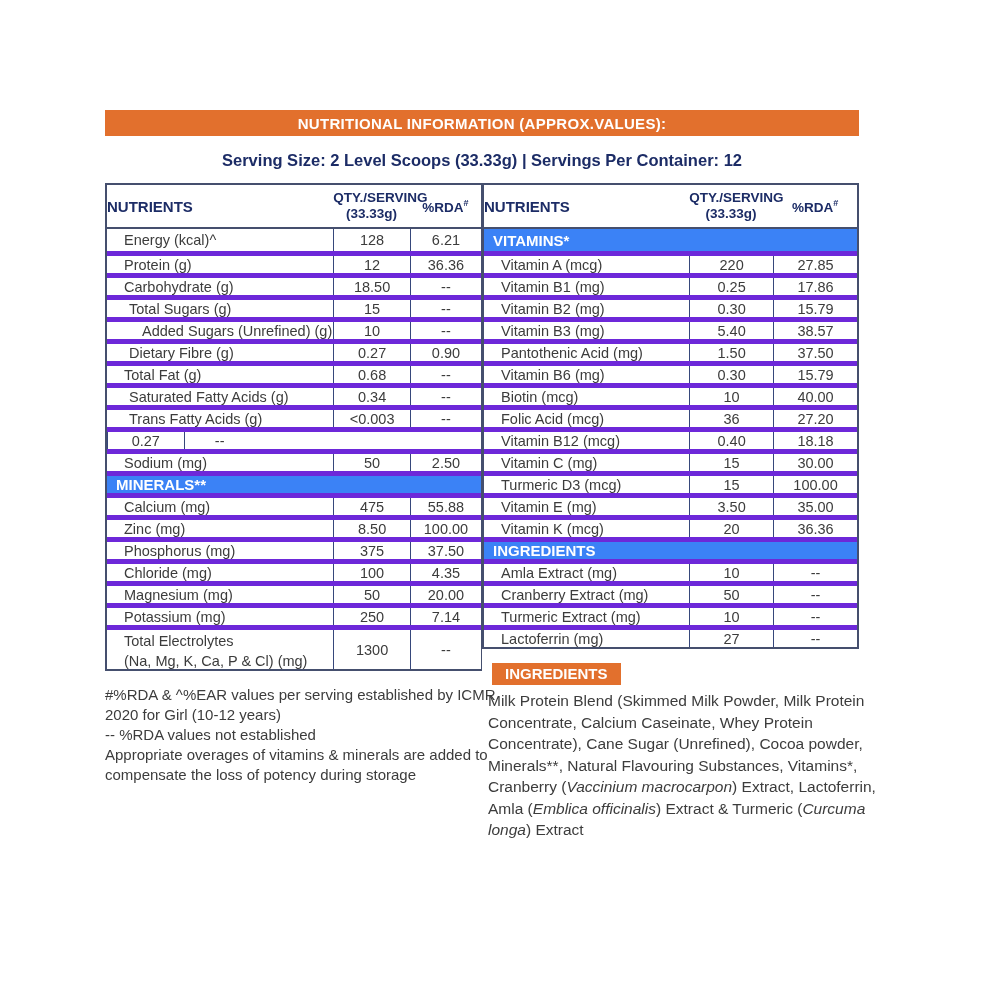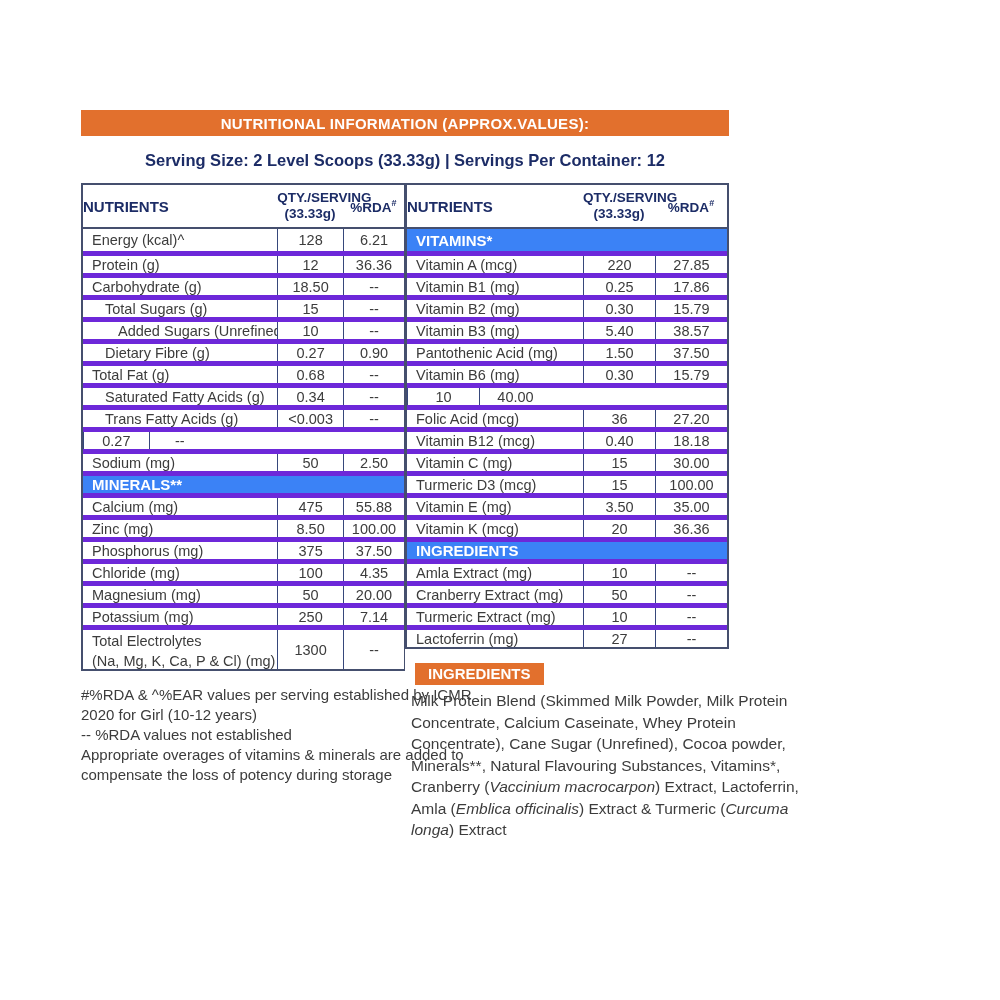--- a/index.html
+++ b/index.html
@@ -2,21 +2,21 @@
 <html><head>
 <meta charset="utf-8">
 <style>
   * { margin: 0; padding: 0; box-sizing: border-box; }
   html, body { background: #ffffff; }
   body {
     width: 1000px; height: 1000px; position: relative;
     font-family: "Liberation Sans", sans-serif;
     -webkit-font-smoothing: antialiased;
   }
-  .content { position: absolute; left: 81px; top: 110px; width: 648px; }
+  .content { position: absolute; left: 105px; top: 110px; width: 754px; }
 
   .title-bar {
     height: 26px; background: #E2702D; color: #ffffff;
     display: flex; align-items: center; justify-content: center;
     font-weight: bold; font-size: 15px; letter-spacing: .3px;
   }
   .serving-line {
     margin-top: 15px; text-align: center;
     color: #1C2C66; font-weight: bold; font-size: 16.5px;
   }
@@ -33,21 +33,21 @@
   .th-name { font-size: 15px; }
   .th-qty  { font-size: 13.5px; text-align: center; line-height: 16px; }
   .th-rda  { font-size: 13.5px; text-align: center; }
   .th-rda sup, .rda-sup { font-size: 9px; }
 
   .trow { display: flex; height: 22px; }
   .trow + .trow { border-top: 5px solid #6d28d9; }
   .trow.tall { height: 44px; }
 
   .c { display: flex; align-items: center; font-size: 14.5px; color: #3C3C3C; overflow: hidden; white-space: nowrap; }
-  .c-name { padding-left: 9px; }
+  .c-name { padding-left: 17px; }
   .c-name.ind1 { padding-left: 22px; }
   .c-name.ind2 { padding-left: 35px; }
   .c-qty, .c-rda { border-left: 1px solid #36477B; justify-content: center; }
 
   .ntable-left  .c-name, .ntable-left  .th-name { width: 60.5%; }
   .ntable-left  .c-qty,  .ntable-left  .th-qty  { width: 20.5%; }
   .ntable-left  .c-rda,  .ntable-left  .th-rda  { width: 19%; }
   .ntable-right .c-name, .ntable-right .th-name { width: 55%; }
   .ntable-right .c-qty,  .ntable-right .th-qty  { width: 22.5%; }
   .ntable-right .c-rda,  .ntable-right .th-rda  { width: 22.5%; }
@@ -243,20 +243,21 @@
               <div class="c c-name">Pantothenic Acid (mg)</div>
               <div class="c c-qty">1.50</div>
               <div class="c c-rda">37.50</div>
             </div>
             <div class="trow">
               <div class="c c-name">Vitamin B6 (mg)</div>
               <div class="c c-qty">0.30</div>
               <div class="c c-rda">15.79</div>
             </div>
             <div class="trow">
+              <div class="c c-name">Biotin (mcg)</div>
               <div class="c c-qty">10</div>
               <div class="c c-rda">40.00</div>
             </div>
             <div class="trow">
               <div class="c c-name">Folic Acid (mcg)</div>
               <div class="c c-qty">36</div>
               <div class="c c-rda">27.20</div>
             </div>
             <div class="trow">
               <div class="c c-name">Vitamin B12 (mcg)</div>

